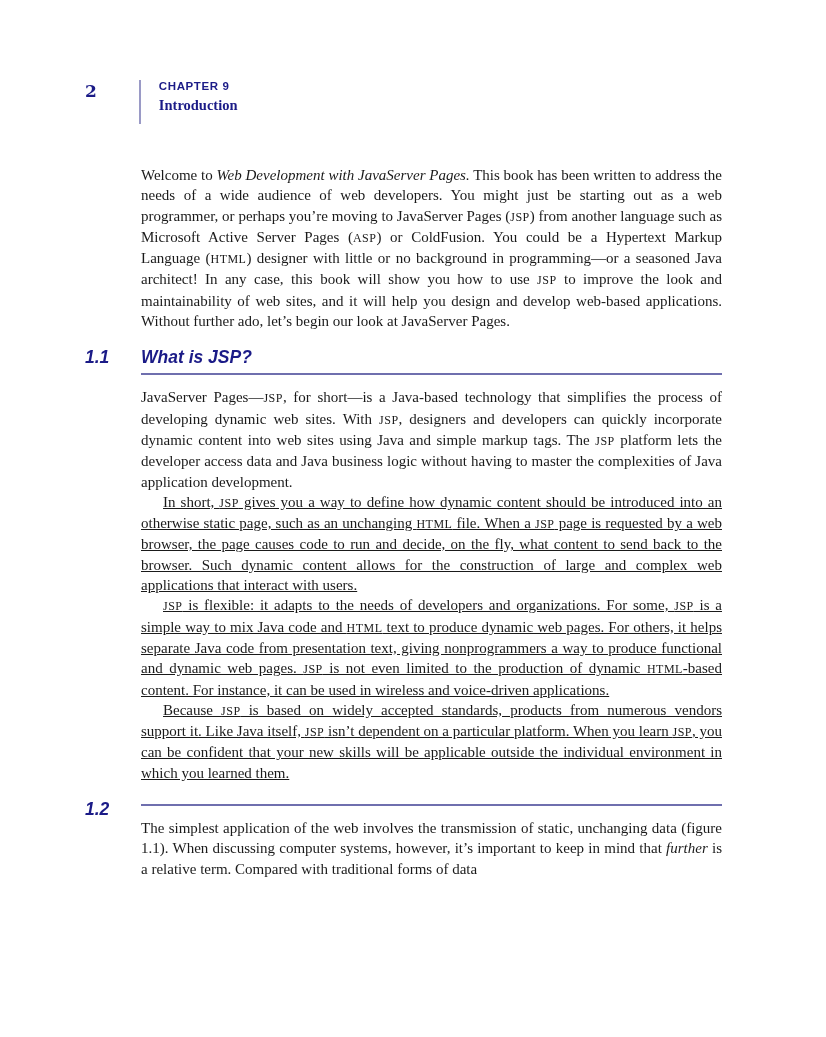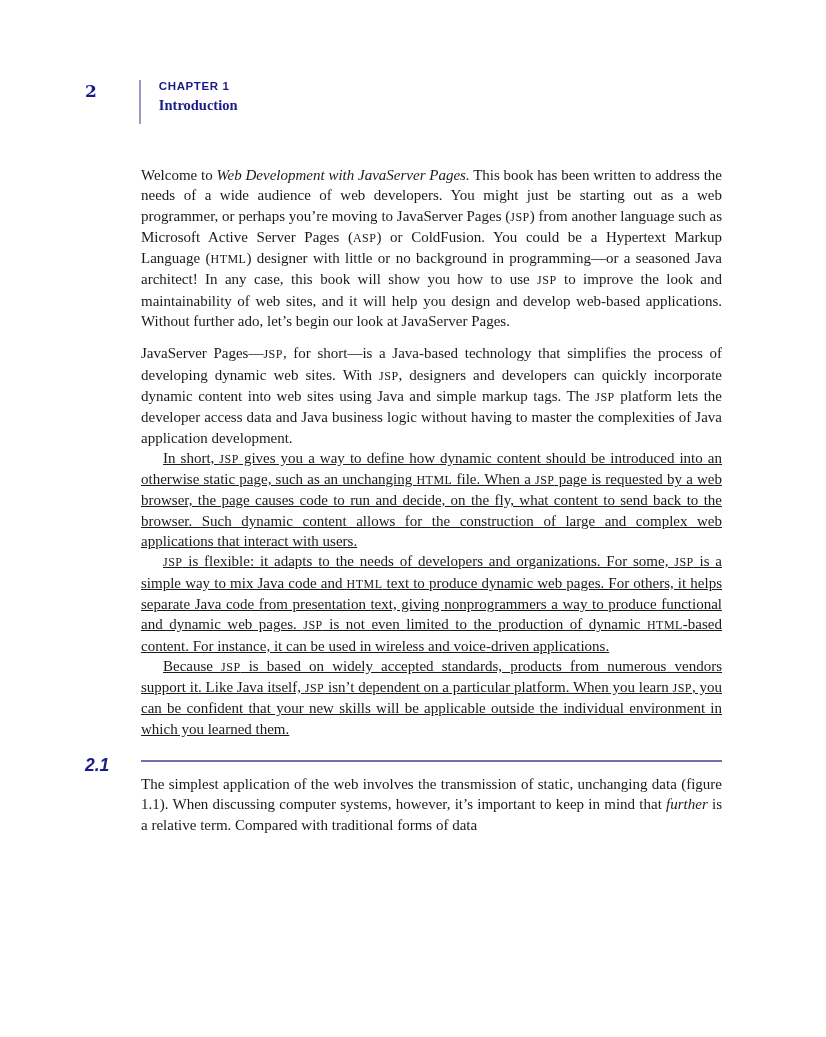--- a/index.html
+++ b/index.html
@@ -62,42 +62,46 @@
 </style>
 </head>
 <body>
 
 <div class="page" style="--navy: #1b1b87; --ink: #1a1a1a;">
 
   <div class="page-header">
     <div class="page-number">2</div>
     <div class="header-rule"></div>
     <div class="header-text">
-      <div class="chapter-label">CHAPTER 1</div>
+      <div class="chapter-label">CHAPTER 9</div>
       <div class="chapter-title">Introduction</div>
     </div>
   </div>
 
   <div class="content">
     <div id="intro-host">
         <p class="para"><span class="n">Welcome to </span><span class="i">Web Development with JavaServer Pages.</span><span class="n"> This book has been written to address the needs of a wide audience of web developers. You might just be starting out as a web programmer, or perhaps you’re moving to JavaServer Pages (</span><span class="sc">JSP</span><span class="n">) from another language such as Microsoft Active Server Pages (</span><span class="sc">ASP</span><span class="n">) or ColdFusion. You could be a Hypertext Markup Language (</span><span class="sc">HTML</span><span class="n">) designer with little or no background in programming—or a seasoned Java architect! In any case, this book will show you how to use </span><span class="sc">JSP</span><span class="n"> to improve the look and maintainability of web sites, and it will help you design and develop web-based applications. Without further ado, let’s begin our look at JavaServer Pages.</span></p>
       </div>
     <div id="sections-host">
   <section>
+    <h2 class="section-heading">
+      <span class="sec-num">1.1</span>
+      <span class="sec-title">What is JSP?</span>
+    </h2>
     <div class="section-body">
             <p class="para"><span class="n">JavaServer Pages—</span><span class="sc">JSP</span><span class="n">, for short—is a Java-based technology that simplifies the process of developing dynamic web sites. With </span><span class="sc">JSP</span><span class="n">, designers and developers can quickly incorporate dynamic content into web sites using Java and simple markup tags. The </span><span class="sc">JSP</span><span class="n"> platform lets the developer access data and Java business logic without having to master the complexities of Java application development.</span></p>
             <p class="para indent"><span class="n">In short, </span><span class="sc">JSP</span><span class="n"> gives you a way to define how dynamic content should be introduced into an otherwise static page, such as an unchanging </span><span class="sc">HTML</span><span class="n"> file. When a </span><span class="sc">JSP</span><span class="n"> page is requested by a web browser, the page causes code to run and decide, on the fly, what content to send back to the browser. Such dynamic content allows for the construction of large and complex web applications that interact with users.</span></p>
             <p class="para indent"><span class="sc">JSP</span><span class="n"> is flexible: it adapts to the needs of developers and organizations. For some, </span><span class="sc">JSP</span><span class="n"> is a simple way to mix Java code and </span><span class="sc">HTML</span><span class="n"> text to produce dynamic web pages. For others, it helps separate Java code from presentation text, giving nonprogrammers a way to produce functional and dynamic web pages. </span><span class="sc">JSP</span><span class="n"> is not even limited to the production of dynamic </span><span class="sc">HTML</span><span class="n">-based content. For instance, it can be used in wireless and voice-driven applications.</span></p>
             <p class="para indent"><span class="n">Because </span><span class="sc">JSP</span><span class="n"> is based on widely accepted standards, products from numerous vendors support it. Like Java itself, </span><span class="sc">JSP</span><span class="n"> isn’t dependent on a particular platform. When you learn </span><span class="sc">JSP</span><span class="n">, you can be confident that your new skills will be applicable outside the individual environment in which you learned them.</span></p>
           </div>
   </section>
 
   <section>
     <h2 class="section-heading">
-      <span class="sec-num">2.1</span>
+      <span class="sec-num">1.2</span>
     </h2>
     <div class="section-body">
             <p class="para"><span class="n">The simplest application of the web involves the transmission of static, unchanging data (figure 1.1). When discussing computer systems, however, it’s important to keep in mind that </span><span class="i">further</span><span class="n"> is a relative term. Compared with traditional forms of data</span></p>
           </div>
   </section>
 </div>
   </div>
 
 </div>
 

